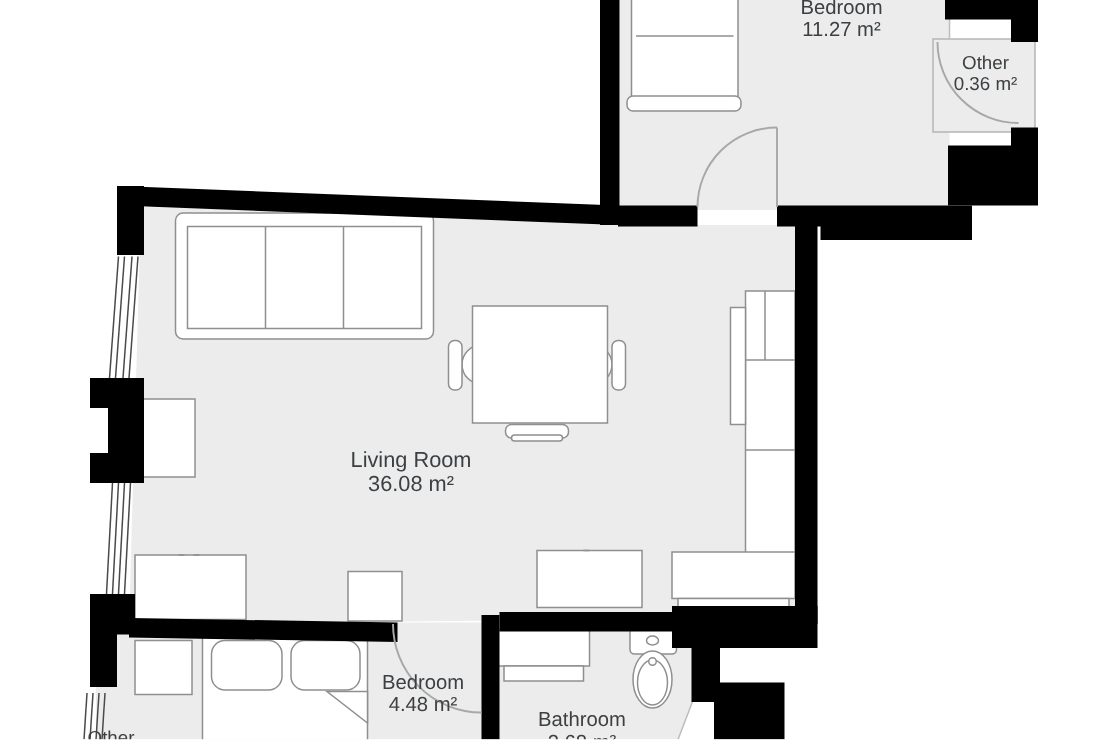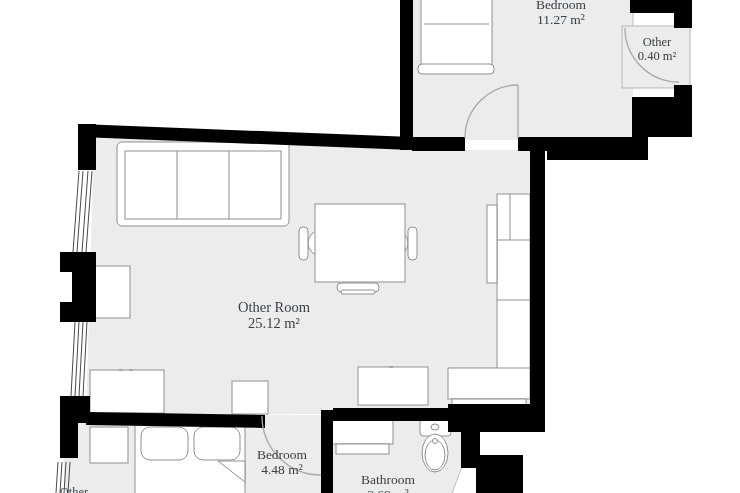--- a/index.html
+++ b/index.html
@@ -9,21 +9,21 @@
     --label-text:#3c4043;
     --door-stroke:#a8a8a8;
     --background:#ffffff;
   }
   html,body{margin:0;padding:0;background:var(--background);}
   #plan{
     position:relative;
     width:740px;height:493px;
     overflow:hidden;
     background:var(--background);
-    font-family:Liberation Serif, serif;
+    font-family:Liberation Sans, sans-serif;
   }
   #plan svg{position:absolute;left:0;top:0;}
   .floor{fill:var(--floor);}
   .edge{fill:none;stroke:#bdbdbd;stroke-width:1;}
   .flooredge{fill:var(--floor);stroke:#b5b5b5;stroke-width:1;}
   .wall{fill:var(--wall);}
   .furn{fill:#ffffff;stroke:var(--furniture-stroke);stroke-width:1;}
   .fline{fill:none;stroke:var(--furniture-stroke);stroke-width:1;}
   .door{fill:none;stroke:var(--door-stroke);stroke-width:1.3;}
   .win{fill:none;stroke:#4a4a4a;stroke-width:1;}
@@ -192,25 +192,25 @@
       </g>
     </g>
   </svg>
 
   <div class="room-label" id="lbl-bedroom-top">
     <span>Bedroom</span>
     <span>11.27 m²</span>
   </div>
   <div class="room-label" id="lbl-other-top">
     <span>Other</span>
-    <span>0.40 m²</span>
+    <span>0.36 m²</span>
   </div>
   <div class="room-label" id="lbl-living">
-    <span>Other Room</span>
-    <span>25.12 m²</span>
+    <span>Living Room</span>
+    <span>36.08 m²</span>
   </div>
   <div class="room-label" id="lbl-bedroom-bottom">
     <span>Bedroom</span>
     <span>4.48 m²</span>
   </div>
   <div class="room-label" id="lbl-bathroom">
     <span>Bathroom</span>
     <span>3.68 m²</span>
   </div>
   <div class="room-label" id="lbl-other-bottom">

